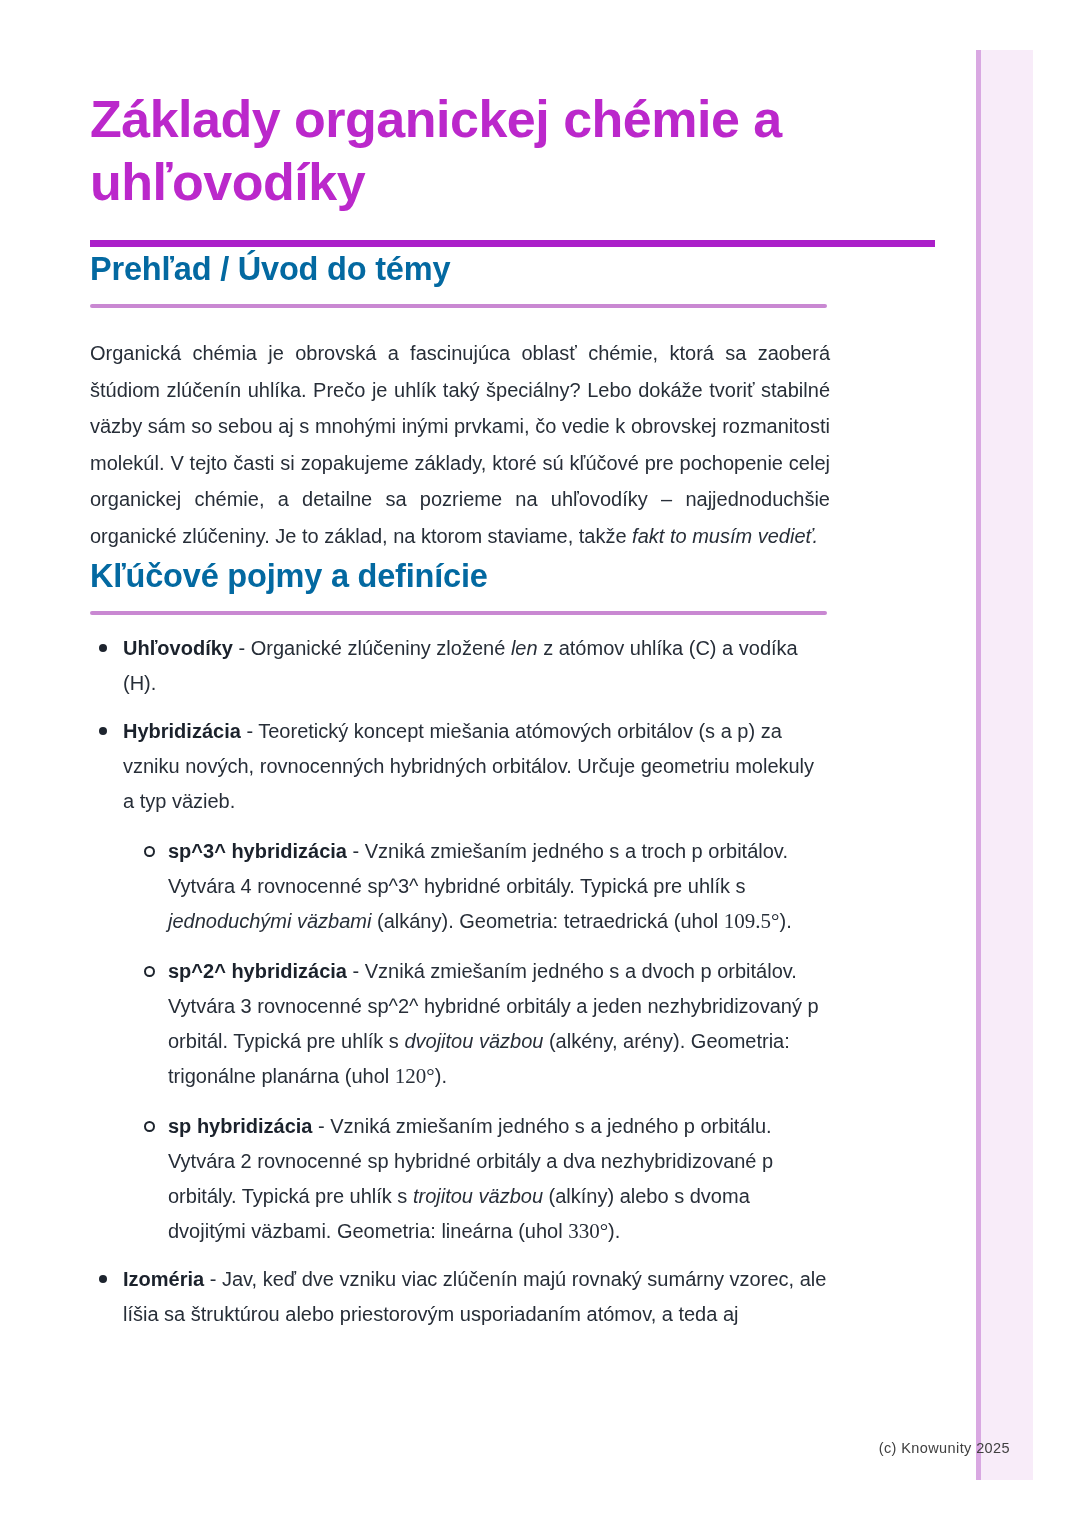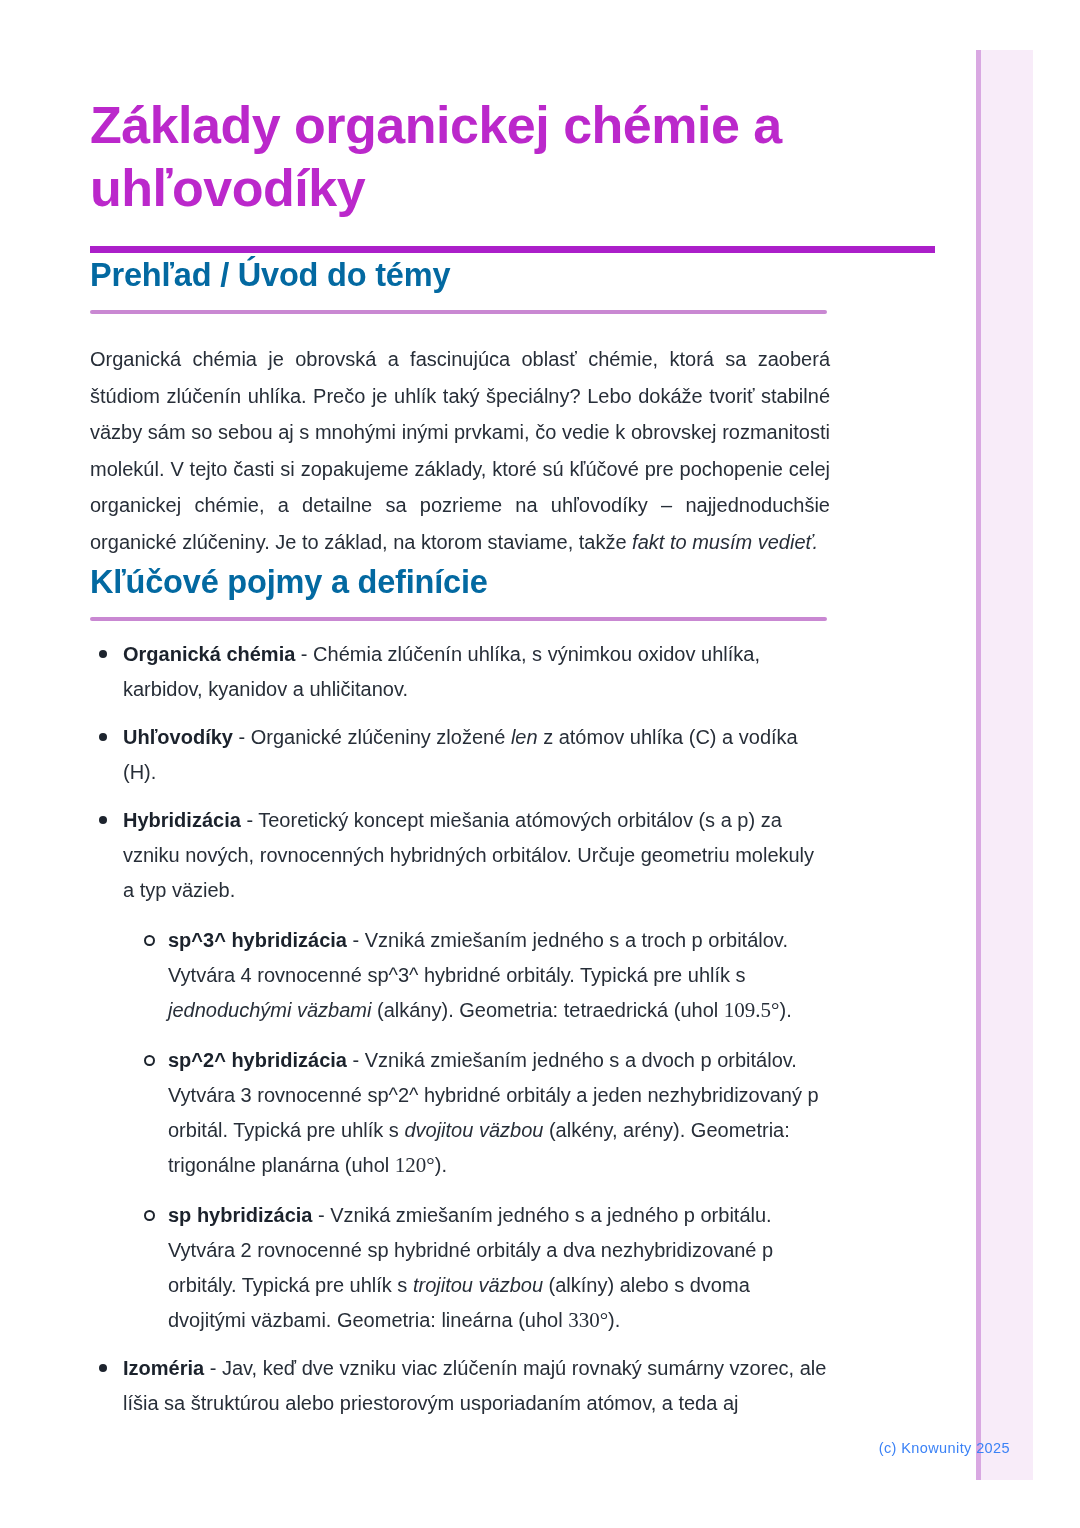--- a/index.html
+++ b/index.html
@@ -9,23 +9,23 @@
     font-family:"Liberation Sans",sans-serif;
     color:#272e38;
   }
   
   .side-bar{
     position:absolute;top:50px;left:976px;width:52px;height:1430px;
     background:#f8ecf9;border-left:5px solid #d9a8e2;z-index:1;
   }
   .watermark{
     position:absolute;top:1440px;left:0;width:1010px;text-align:right;
-    font-size:14.5px;letter-spacing:.4px;color:#3b82f6;z-index:2;
+    font-size:14.5px;letter-spacing:.4px;color:#404040;z-index:2;
   }
-  main{position:absolute;top:94px;left:90px;width:845px;z-index:3;}
+  main{position:absolute;top:88px;left:90px;width:845px;z-index:3;}
   .doc-title{
     font-size:52px;font-weight:700;color:#bb28cb;line-height:63px;
     letter-spacing:-0.5px;margin:0;
   }
   .title-rule{width:845px;height:7px;background:#ab1fc9;margin-top:26px;border:0;}
   h2.section-heading{
     font-size:32.5px;font-weight:700;color:#0369a1;line-height:44px;
     letter-spacing:-0.2px;margin:0;
   }
   .heading-overview{margin-top:42px;}
@@ -71,24 +71,20 @@
     <p class="intro-paragraph"><span>Organická chémia je obrovská a fascinujúca oblasť chémie, ktorá sa zaoberá štúdiom zlúčenín uhlíka. Prečo je uhlík taký špeciálny? Lebo dokáže tvoriť stabilné väzby sám so sebou aj s mnohými inými prvkami, čo vedie k obrovskej rozmanitosti molekúl. V tejto časti si zopakujeme základy, ktoré sú kľúčové pre pochopenie celej organickej chémie, a detailne sa pozrieme na uhľovodíky – najjednoduchšie organické zlúčeniny. Je to základ, na ktorom staviame, takže </span><span class="italic">fakt to musím vedieť.</span></p>
   </section>
 
   <section>
     <h2 class="section-heading heading-keyterms">Kľúčové pojmy a definície</h2>
     <div class="section-underline"></div>
 
     <ul class="key-terms">
       <li class="term">
         <span class="dot"></span>
-        <span><span class="b">Organická chémia</span><span> - Chémia zlúčenín uhlíka, s výnimkou oxidov uhlíka, karbidov, kyanidov a uhličitanov.</span></span>
-      </li>
-      <li class="term">
-        <span class="dot"></span>
         <span><span class="b">Uhľovodíky</span><span> - Organické zlúčeniny zložené </span><span class="italic">len</span><span> z atómov uhlíka (C) a vodíka (H).</span></span>
       </li>
       <li class="term">
         <span class="dot"></span>
         <span><span class="b">Hybridizácia</span><span> - Teoretický koncept miešania atómových orbitálov (s a p) za vzniku nových, rovnocenných hybridných orbitálov. Určuje geometriu molekuly a typ väzieb.</span></span>
         <ul class="sub-terms">
           <li class="sub-term">
             <span class="ring"></span>
             <span><span class="b">sp^3^ hybridizácia</span><span> - Vzniká zmiešaním jedného s a troch p orbitálov. Vytvára 4 rovnocenné sp^3^ hybridné orbitály. Typická pre uhlík s </span><span class="italic">jednoduchými väzbami</span><span> (alkány). Geometria: tetraedrická (uhol </span><span class="math">109.5°</span><span>).</span></span>
           </li>

